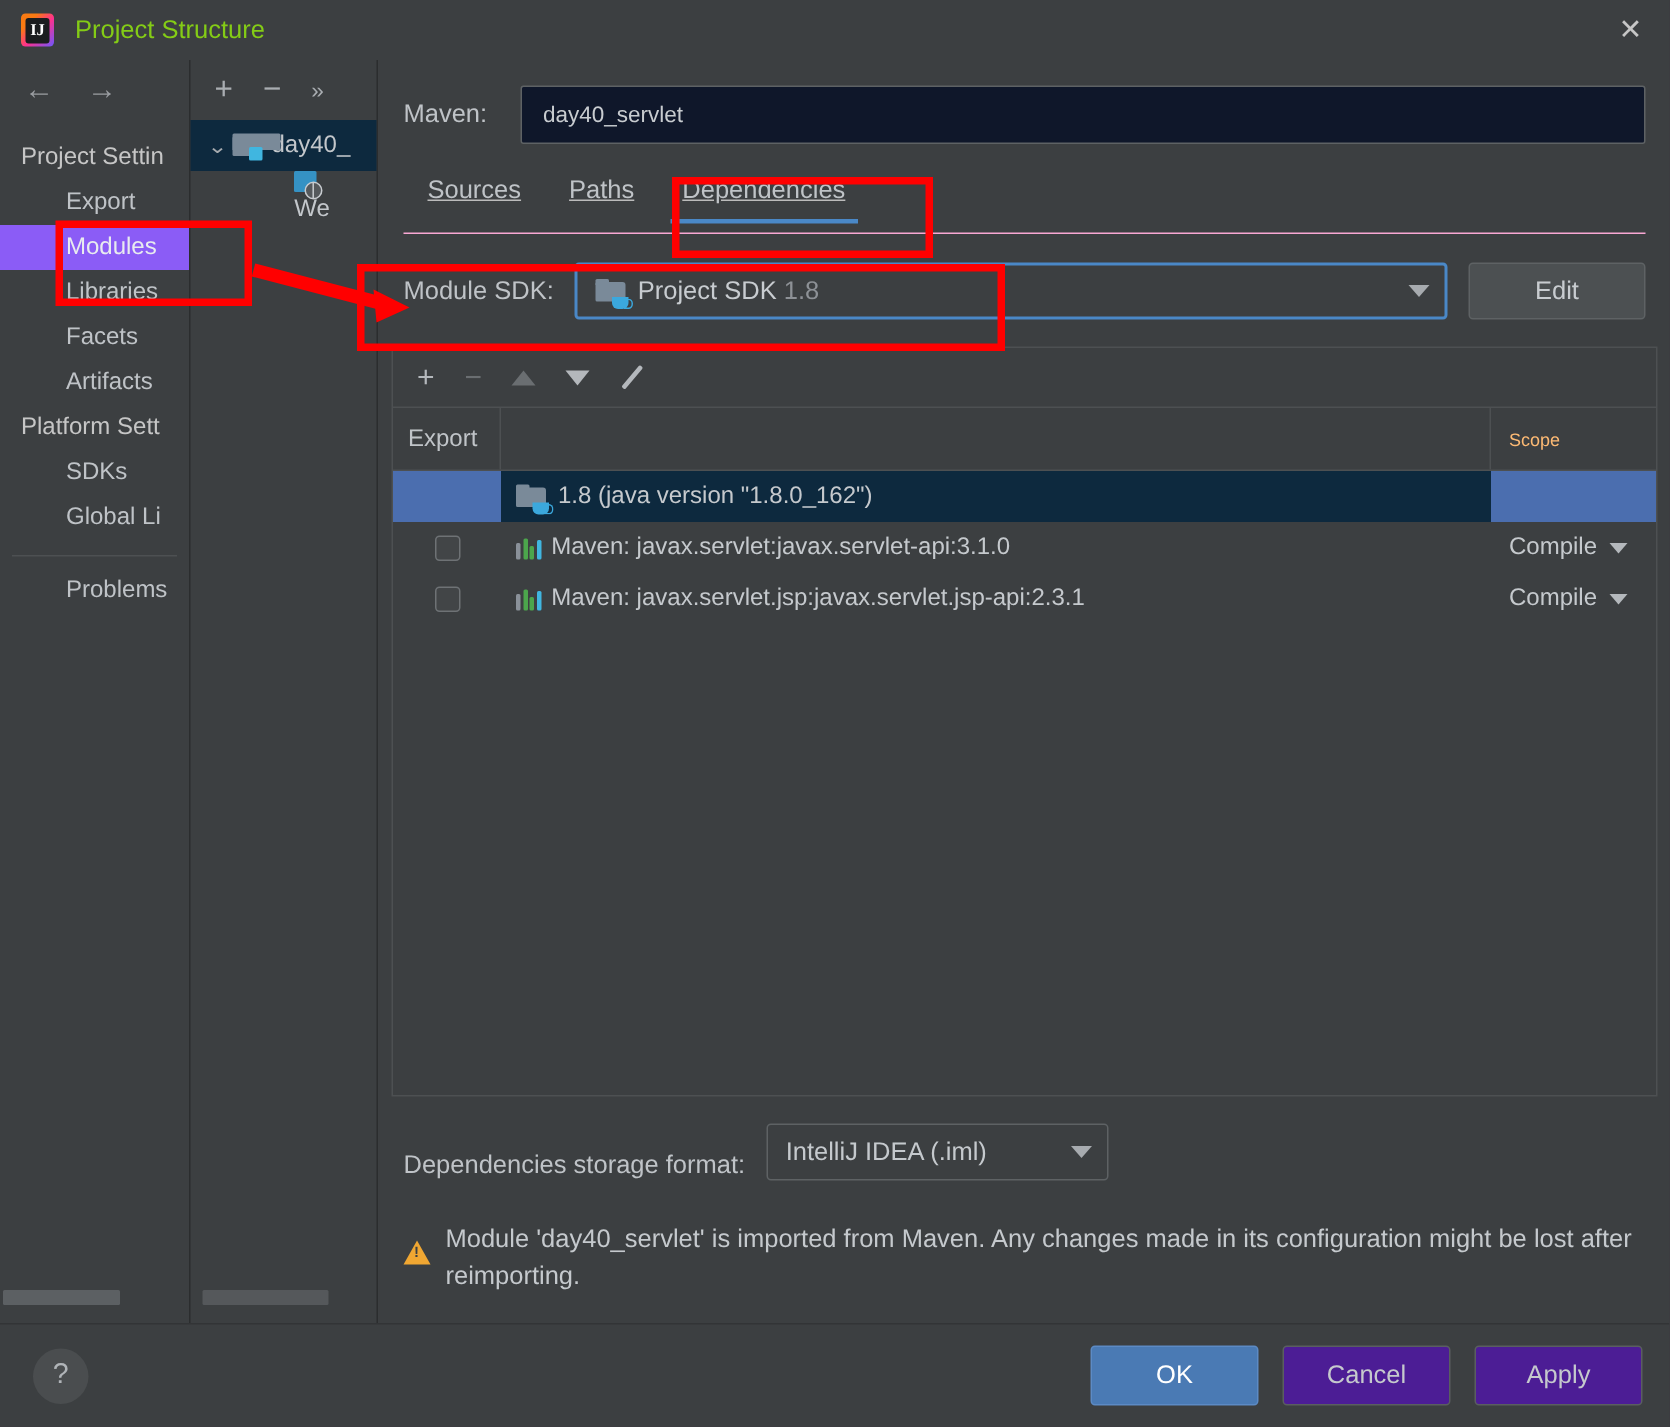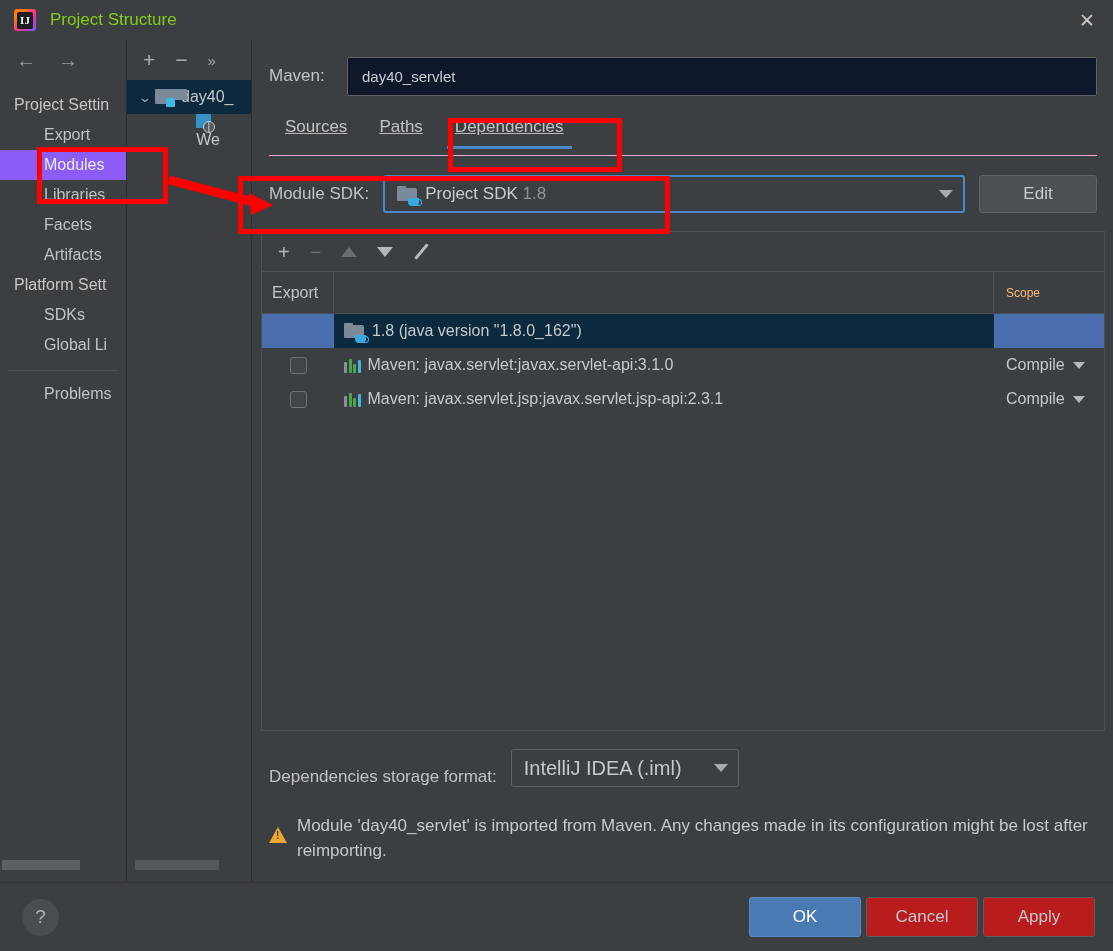--- a/index.html
+++ b/index.html
@@ -292,21 +292,21 @@
   .link { color: #5b9bd5; }
 
   
   .store-row {
     display: flex; align-items: flex-end; gap: 14px; margin: 18px 16px 0 16px; height: 38px;
   }
   .store-label { font-size: 17px; color: #bfc3c7; }
   .store-combo {
     width: 228px; height: 38px; background: #3c3f41; border: 1px solid #5e6264;
     border-radius: 3px; display: flex; align-items: center; padding: 0 10px 0 12px;
-    font-size: 20px; color: #c5c9cd;
+    font-size: 17px; color: #c5c9cd;
   }
   .store-caret {
     margin-left: auto; width: 0; height: 0;
     border-left: 7px solid transparent; border-right: 7px solid transparent;
     border-top: 8px solid #a7abaf;
   }
   .warn-row {
     display: flex; gap: 10px; margin: 26px 16px 0 16px; align-items: flex-start;
   }
   .warn-ico {
@@ -324,25 +324,25 @@
   .footer {
     position: absolute; left: 0; bottom: 0; width: 1113px; height: 69px;
     background: #3c3f41; border-top: 1px solid #323436;
     display: flex; align-items: center;
   }
   .help-btn {
     margin-left: 22px; width: 37px; height: 37px; border-radius: 50%;
     background: #4a4d4f; color: #b0b4b8; font-size: 19px;
     display: flex; align-items: center; justify-content: center;
   }
-  .btn-group { margin-left: auto; margin-right: 18px; display: flex; gap: 5px; }
+  .btn-group { margin-left: auto; margin-right: 18px; display: flex; gap: 16px; }
   .dlg-btn {
     width: 112px; height: 40px; border-radius: 3px; font-size: 17px;
     display: flex; align-items: center; justify-content: center;
-    background: #b91c1c; border: 1px solid #5a5e60; color: #c5c9cd;
+    background: #4c1d95; border: 1px solid #5a5e60; color: #c5c9cd;
   }
   .dlg-btn.primary {
     background: #4a7ab4; border: 1px solid #5c8ac4; color: #ffffff;
   }
 
   
   .anno { position: absolute; border: 5px solid #ff0000; pointer-events: none; }
   .anno-arrow { position: absolute; pointer-events: none; }
 </style>
 </head>

